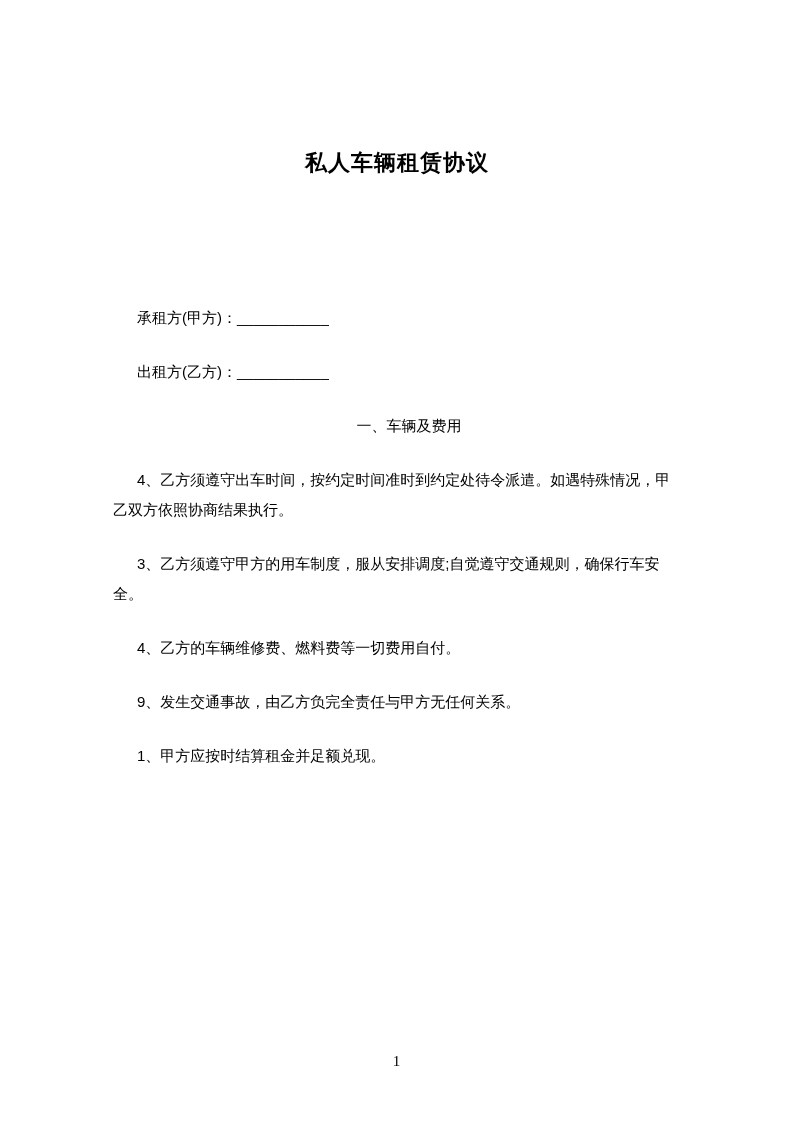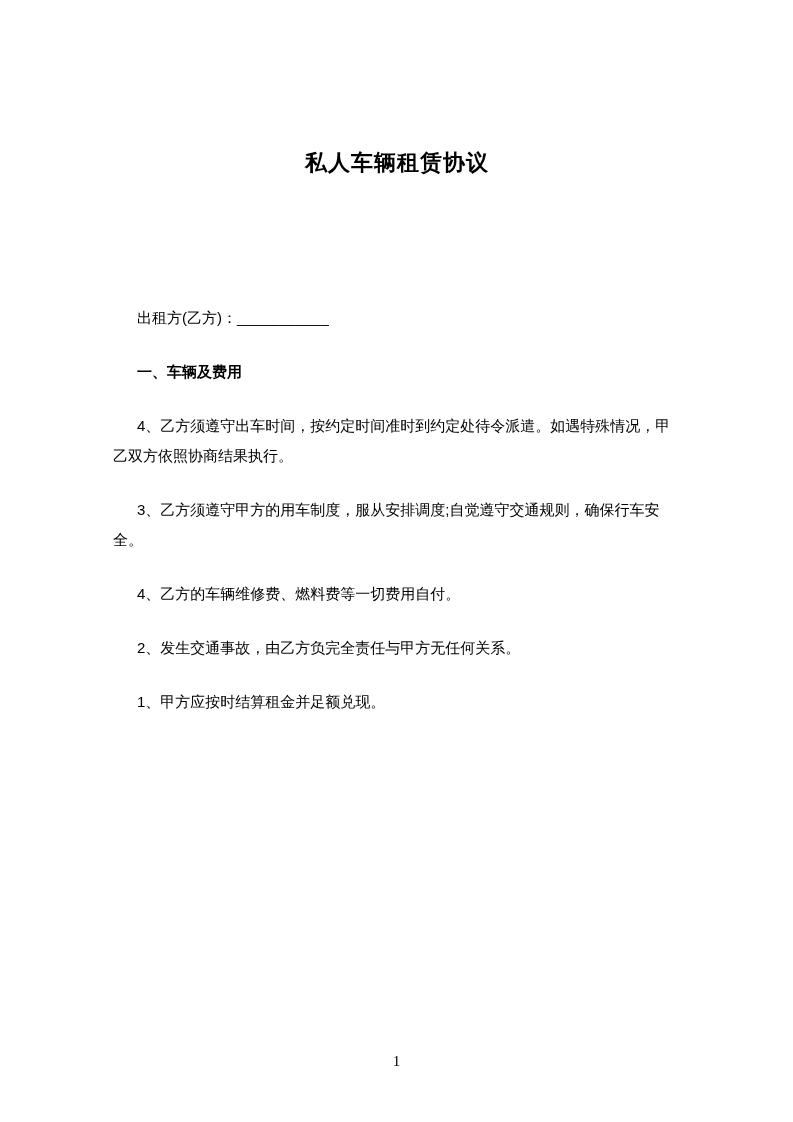--- a/index.html
+++ b/index.html
@@ -27,53 +27,55 @@
     font-weight: bold;
     line-height: 32px;
     letter-spacing: 1px;
   }
   .para {
     margin: 0 0 24px 0;
     line-height: 30px;
     text-indent: 24px;
   }
   .section-heading {
-    font-weight: bold;
+    font-weight: normal;
+    text-align: center;
   }
   .page-number {
     position: absolute;
     left: 0;
     right: 0;
     top: 1046px;
     text-align: center;
     font-family: "Liberation Serif", serif;
     font-size: 15px;
     color: #000000;
   }
 </style>
 </head>
 <body>
 
 <div class="page">
 
   <h1 class="doc-title">私人车辆租赁协议</h1>
 
+  <p class="para">承租方(甲方)：___________</p>
 
   <p class="para">出租方(乙方)：___________</p>
 
   <p class="para section-heading">一、车辆及费用</p>
 
 
 
 
   <p class="para">4、乙方须遵守出车时间，按约定时间准时到约定处待令派遣。如遇特殊情况，甲乙双方依照协商结果执行。</p>
 
   <p class="para">3、乙方须遵守甲方的用车制度，服从安排调度;自觉遵守交通规则，确保行车安全。</p>
 
   <p class="para">4、乙方的车辆维修费、燃料费等一切费用自付。</p>
 
-  <p class="para">2、发生交通事故，由乙方负完全责任与甲方无任何关系。</p>
+  <p class="para">9、发生交通事故，由乙方负完全责任与甲方无任何关系。</p>
 
   <p class="para">1、甲方应按时结算租金并足额兑现。</p>
 
   <div class="page-number">1</div>
 
 </div>
 
 </body></html>

